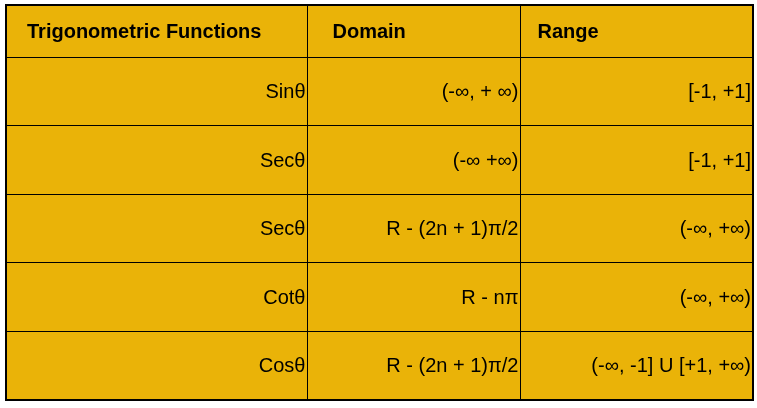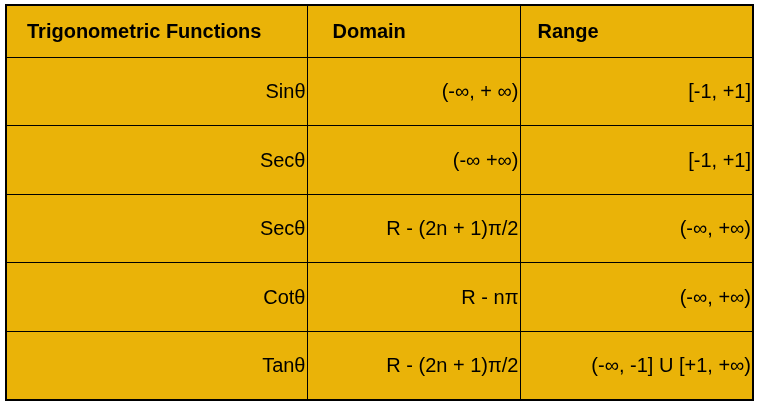--- a/index.html
+++ b/index.html
@@ -88,19 +88,19 @@
         <td>Secθ</td>
         <td>R - (2n + 1)π/2</td>
         <td>(-∞, +∞)</td>
       </tr>
       <tr>
         <td>Cotθ</td>
         <td>R - nπ</td>
         <td>(-∞, +∞)</td>
       </tr>
       <tr>
-        <td>Tanθ</td>
+        <td>Cosθ</td>
         <td>R - (2n + 1)π/2</td>
         <td>(-∞, -1] U [+1, +∞)</td>
       </tr>
     </tbody>
   </table>
 </div>
 
 </body></html>

